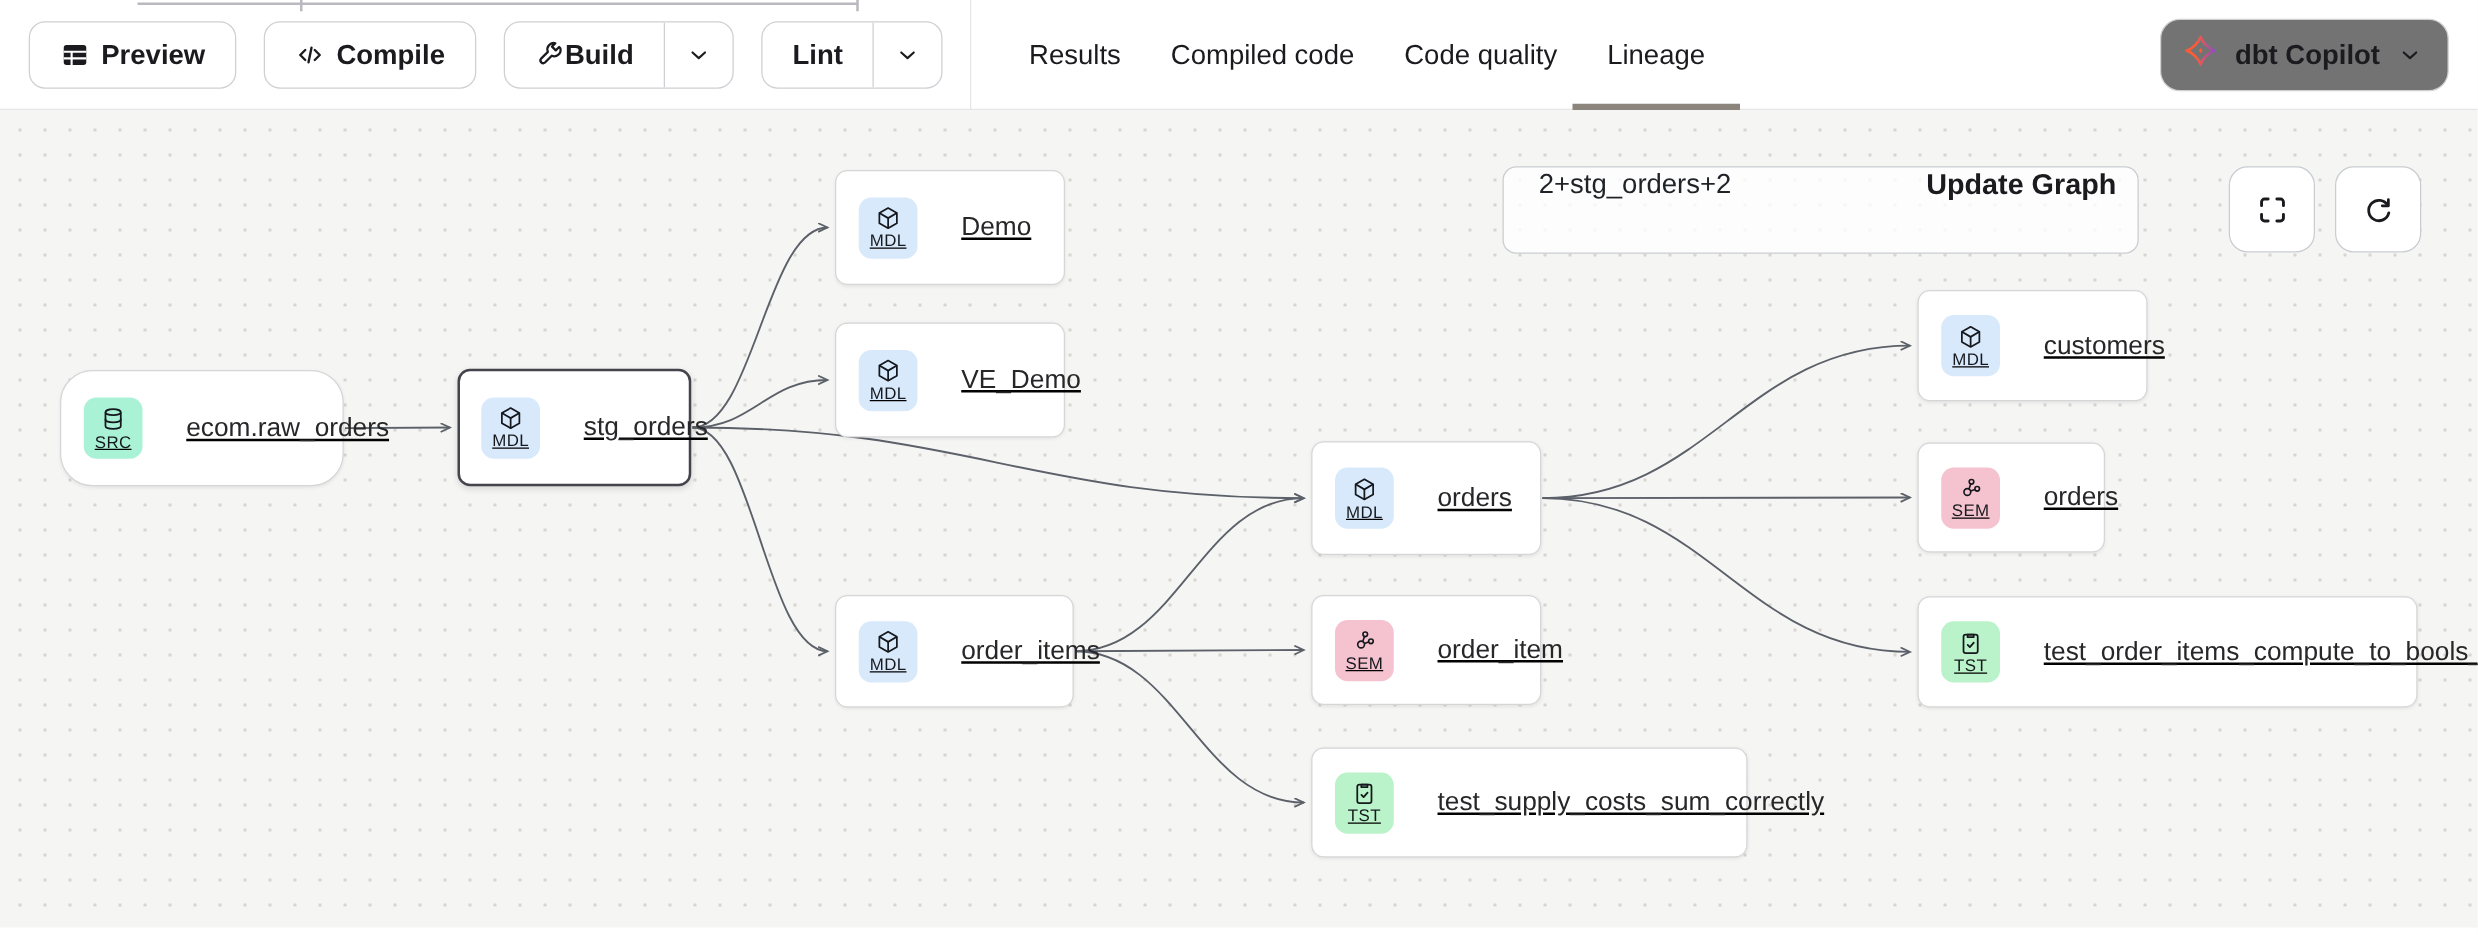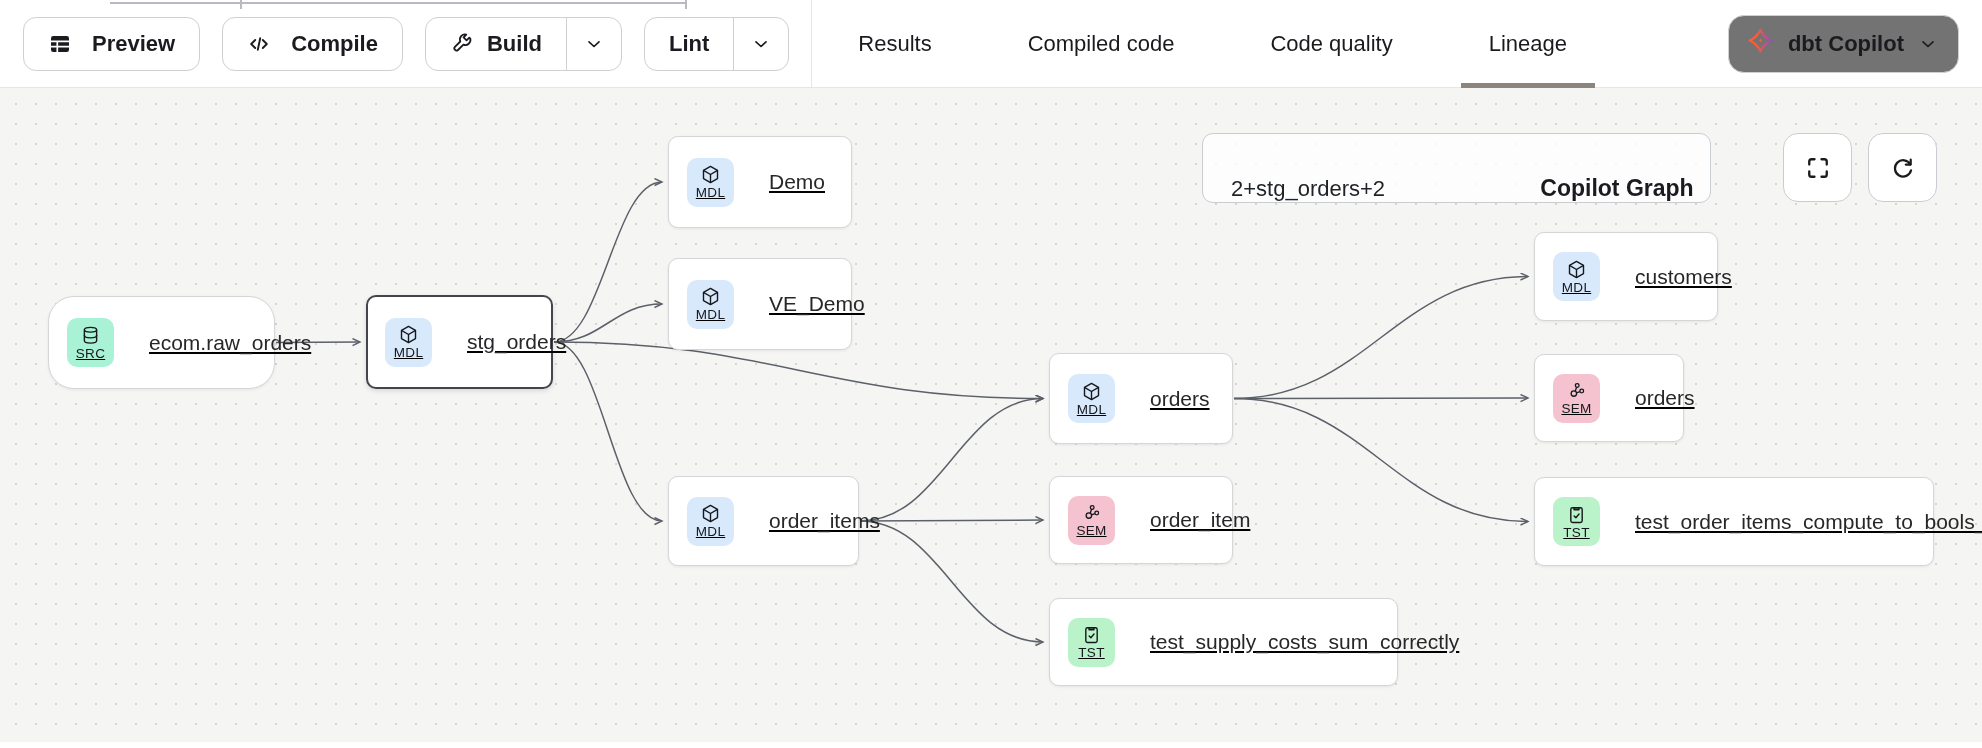--- a/index.html
+++ b/index.html
@@ -6,32 +6,32 @@
   html,body { width:1982px; height:748px; overflow:hidden; background:#ffffff;
     font-family:"Liberation Sans", sans-serif; -webkit-font-smoothing:antialiased; }
 
   
   .header { position:absolute; left:0; top:0; width:1982px; height:88px;
     background:#ffffff; border-bottom:1px solid #e6e6e8; display:flex; align-items:center; z-index:5; }
   .tabbar-remnant-line { position:absolute; left:110px; top:2px; width:576px; height:2px; background:#b9b9bf; }
   .tabbar-remnant-tick { position:absolute; top:0; width:2px; height:9px; background:#b9b9bf; }
 
   .btn-row { display:flex; align-items:center; gap:22px; margin-left:23px; }
-  .btn { display:flex; align-items:center; gap:20px; height:54px; padding:0 24px;
+  .btn { display:flex; align-items:center; gap:9px; height:54px; padding:0 24px;
     background:#fff; border:1px solid #cfcfd4; border-radius:13px; font-size:22px;
     font-weight:700; color:#1b1b1f; cursor:pointer; }
   .split { display:flex; align-items:stretch; height:54px; border:1px solid #cfcfd4;
     border-radius:13px; background:#fff; overflow:hidden; }
-  .split .main { display:flex; align-items:center; gap:13px; padding:0 24px;
+  .split .main { display:flex; align-items:center; padding:0 24px;
     font-size:22px; font-weight:700; color:#1b1b1f; cursor:pointer; }
   .split .caret { display:flex; align-items:center; justify-content:center; width:55px;
     border-left:1px solid #cfcfd4; cursor:pointer; }
   .hdr-divider { width:1px; height:88px; background:#e6e6e8; margin-left:22px; }
 
-  .tabs { display:flex; align-items:center; gap:92px; margin-left:44px; height:88px; }
+  .tabs { display:flex; align-items:center; gap:36px; margin-left:44px; height:88px; }
   .tab { position:relative; display:flex; align-items:center; height:88px; font-size:22px;
     color:#1b1b1f; cursor:pointer; padding:0 2px; white-space:nowrap; }
   .tab.active::after { content:""; position:absolute; left:-26px; right:-26px; bottom:0;
     height:5px; background:#8b857e; }
 
   .copilot { margin-left:auto; margin-right:23px; display:flex; align-items:center; gap:14px;
     height:58px; padding:0 20px 0 18px; background:#737373; border:1px solid #cfcfd4;
     border-radius:16px; font-size:22px; font-weight:700; color:#1b1b1f; cursor:pointer; }
 
   .icon24 { width:24px; height:24px; display:block; }
@@ -49,21 +49,21 @@
     box-shadow:0 1px 3px rgba(0,0,0,0.07); z-index:2; cursor:pointer;text-decoration:underline; }
   .node.selected { border:2px solid #44444c; box-shadow:0 2px 5px rgba(0,0,0,0.12); padding-left:17px; }
   .badge { width:47px; height:49px; border-radius:10px; display:flex; flex-direction:column;
     align-items:center; justify-content:center; gap:1px; flex:none; }
   .badge svg { width:21px; height:21px; display:block; }
   .badge .code { font-size:13.5px; font-weight:500; color:#15181d; letter-spacing:0.3px; line-height:1; }
   .node .label { font-size:21px; color:#27272a; white-space:nowrap; }
 
   
   .selector-bar { position:absolute; left:1202px; top:45px; width:509px; height:70px;
-    display:flex; align-items:flex-end; background:rgba(255,255,255,0.78);
+    display:flex; align-items:flex-start; background:rgba(255,255,255,0.78);
     border:1px solid #c9cdd2; border-radius:11px; z-index:3; overflow:hidden; }
   .selector-input { flex:1; display:flex; align-items:center; padding-left:28px;
     font-size:22px; color:#1f2226; }
   .selector-divider { width:1px; background:#b9bdc3; }
   .update-btn { width:186px; display:flex; align-items:center; justify-content:center;
     font-size:23px; font-weight:700; color:#1b1b1f; cursor:pointer; }
   .sq-btn { position:absolute; top:45px; width:69px; height:69px; background:#ffffff;
     border:1px solid #c9cdd2; border-radius:15px; display:flex; align-items:center;
     justify-content:center; z-index:3; cursor:pointer; }
   .sq-btn svg { width:28px; height:28px; display:block; }
@@ -335,21 +335,21 @@
           </svg>
           <div class="code">TST</div>
         </div>
         <div class="label">test_supply_costs_sum_correctly</div>
       </div>
     </div>
 
   <div class="selector-bar">
     <div class="selector-input">2+stg_orders+2</div>
     <div class="selector-divider"></div>
-    <div class="update-btn">Copilot Graph</div>
+    <div class="update-btn">Update Graph</div>
   </div>
 
   <button class="sq-btn" style="left:1783px">
     <span>
       <svg viewBox="0 0 24 24" fill="none" stroke="#1b1b1f" stroke-width="2" stroke-linecap="round" stroke-linejoin="round">
         <path d="M4.5 9V6.5a2 2 0 0 1 2-2H9"></path>
           <path d="M15 4.5h2.5a2 2 0 0 1 2 2V9"></path>
         <path d="M19.5 15v2.5a2 2 0 0 1-2 2H15"></path>
           <path d="M9 19.5H6.5a2 2 0 0 1-2-2V15"></path>
       </svg>

